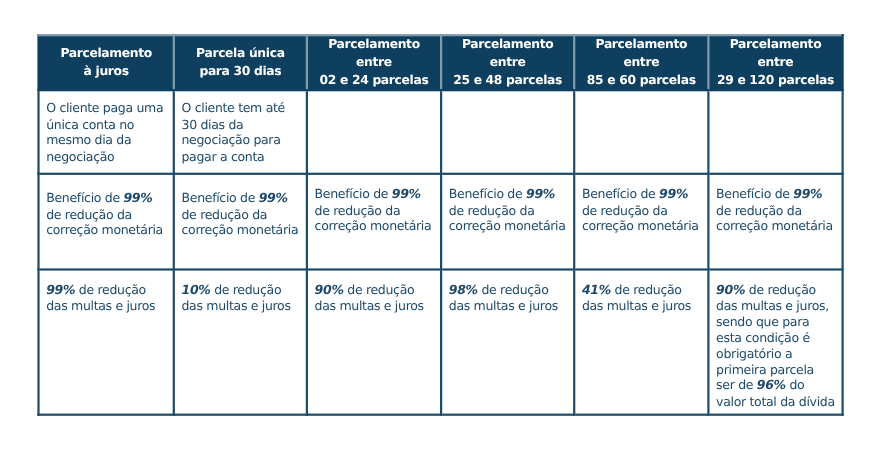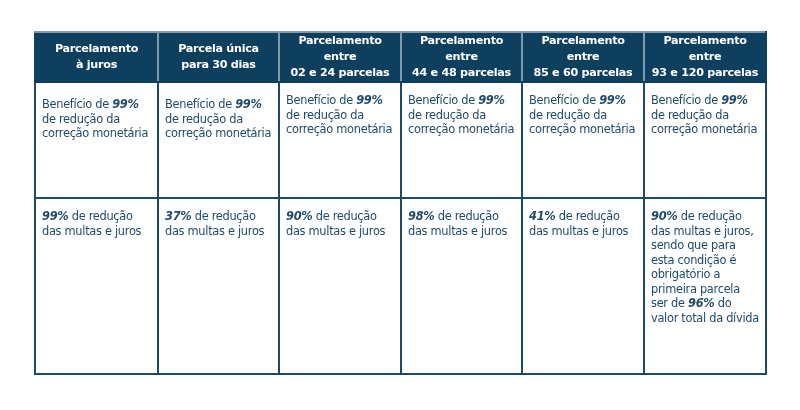--- a/index.html
+++ b/index.html
@@ -31,36 +31,44 @@
       <col style="width:122px">
     <col style="width:121px">
       <col style="width:122px">
       <col style="width:122px">
   </colgroup>
   <thead>
     <tr>
       <th><span>Parcelamento</span><br><span>à juros</span></th>
       <th><span>Parcela única</span><br><span>para 30 dias</span></th>
       <th><span>Parcelamento entre</span><br><span>02 e 24 parcelas</span></th>
-      <th><span>Parcelamento entre</span><br><span>44 e 48 parcelas</span></th>
+      <th><span>Parcelamento entre</span><br><span>25 e 48 parcelas</span></th>
       <th><span>Parcelamento entre</span><br><span>85 e 60 parcelas</span></th>
-      <th><span>Parcelamento entre</span><br><span>93 e 120 parcelas</span></th>
+      <th><span>Parcelamento entre</span><br><span>29 e 120 parcelas</span></th>
     </tr>
   </thead>
   <tbody>
+    <tr class="r1">
+      <td>O cliente paga uma única conta no mesmo dia da negociação</td>
+      <td>O cliente tem até 30 dias da negociação para pagar a conta</td>
+      <td></td>
+      <td></td>
+      <td></td>
+      <td></td>
+    </tr>
     <tr class="r2">
       <td><span>Benefício de </span><b>99%</b><span> de redução da correção monetária</span></td>
       <td><span>Benefício de </span><b>99%</b><span> de redução da correção monetária</span></td>
       <td class="hi"><span>Benefício de </span><b>99%</b><span> de redução da correção monetária</span></td>
       <td class="hi"><span>Benefício de </span><b>99%</b><span> de redução da correção monetária</span></td>
       <td class="hi"><span>Benefício de </span><b>99%</b><span> de redução da correção monetária</span></td>
       <td class="hi"><span>Benefício de </span><b>99%</b><span> de redução da correção monetária</span></td>
     </tr>
     <tr class="r3">
       <td><b>99%</b><span> de redução das multas e juros</span></td>
-      <td><b>37%</b><span> de redução das multas e juros</span></td>
+      <td><b>10%</b><span> de redução das multas e juros</span></td>
       <td><b>90%</b><span> de redução das multas e juros</span></td>
       <td><b>98%</b><span> de redução das multas e juros</span></td>
       <td><b>41%</b><span> de redução das multas e juros</span></td>
       <td><b>90%</b><span> de redução das multas e juros, sendo que para esta condição é obrigatório a primeira parcela ser de </span><b>96%</b><span> do valor total da dívida</span></td>
     </tr>
   </tbody>
 </table>
 
 </body></html>

